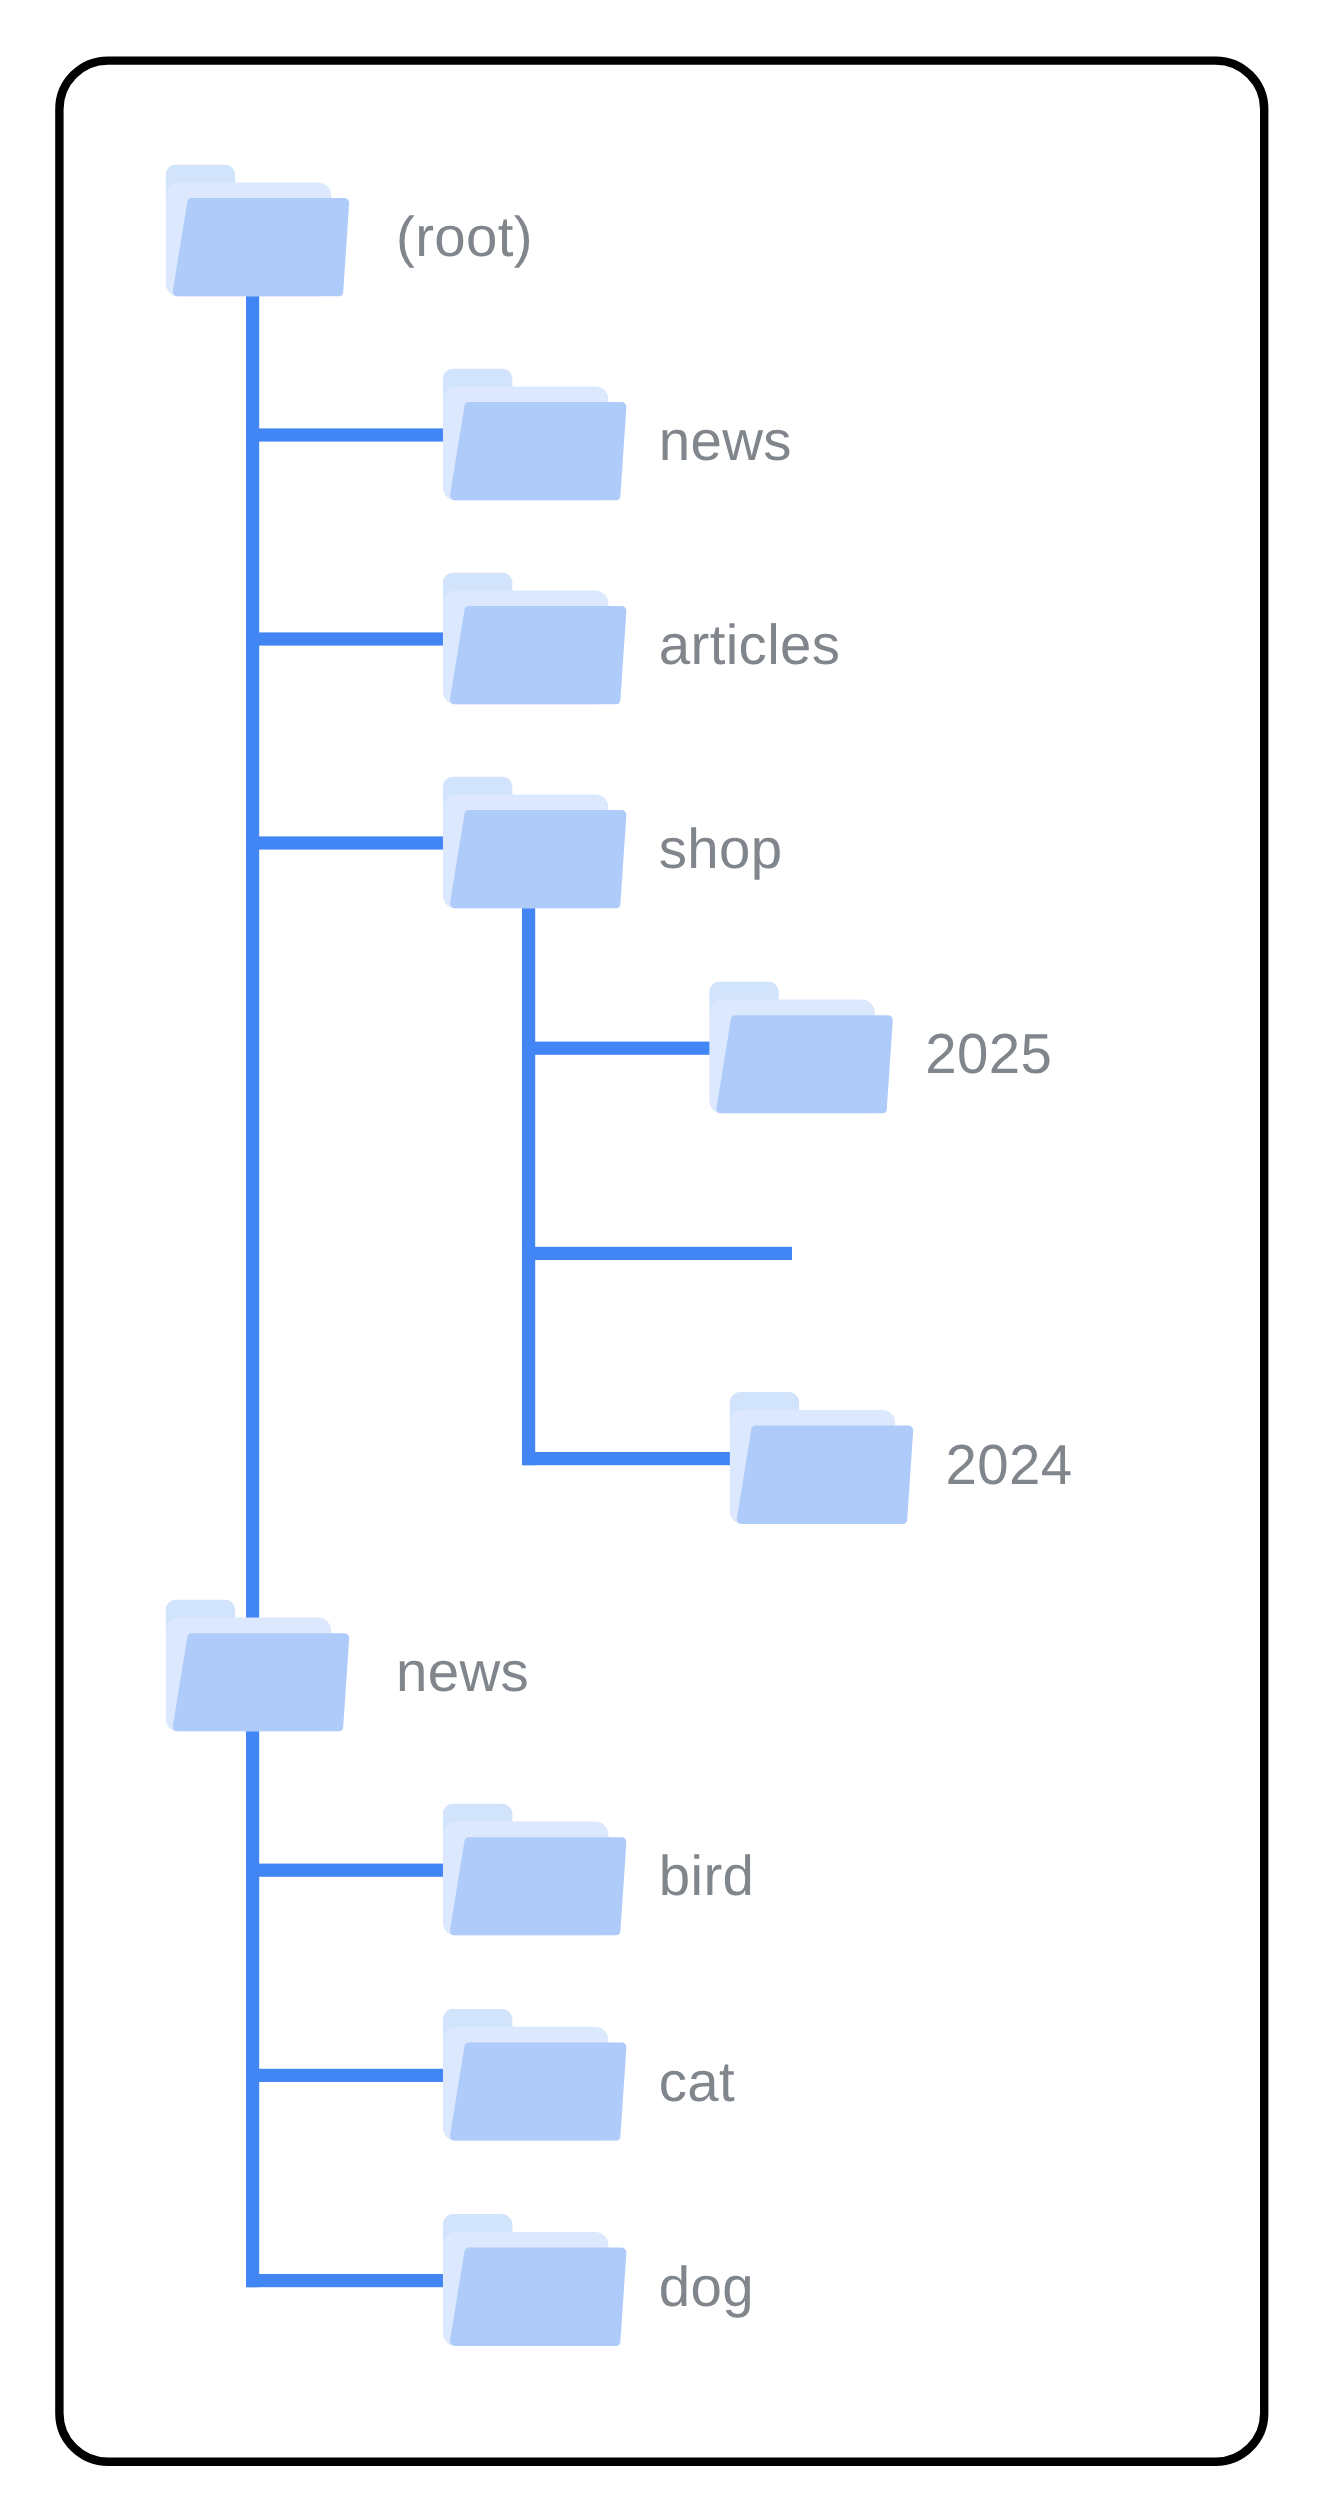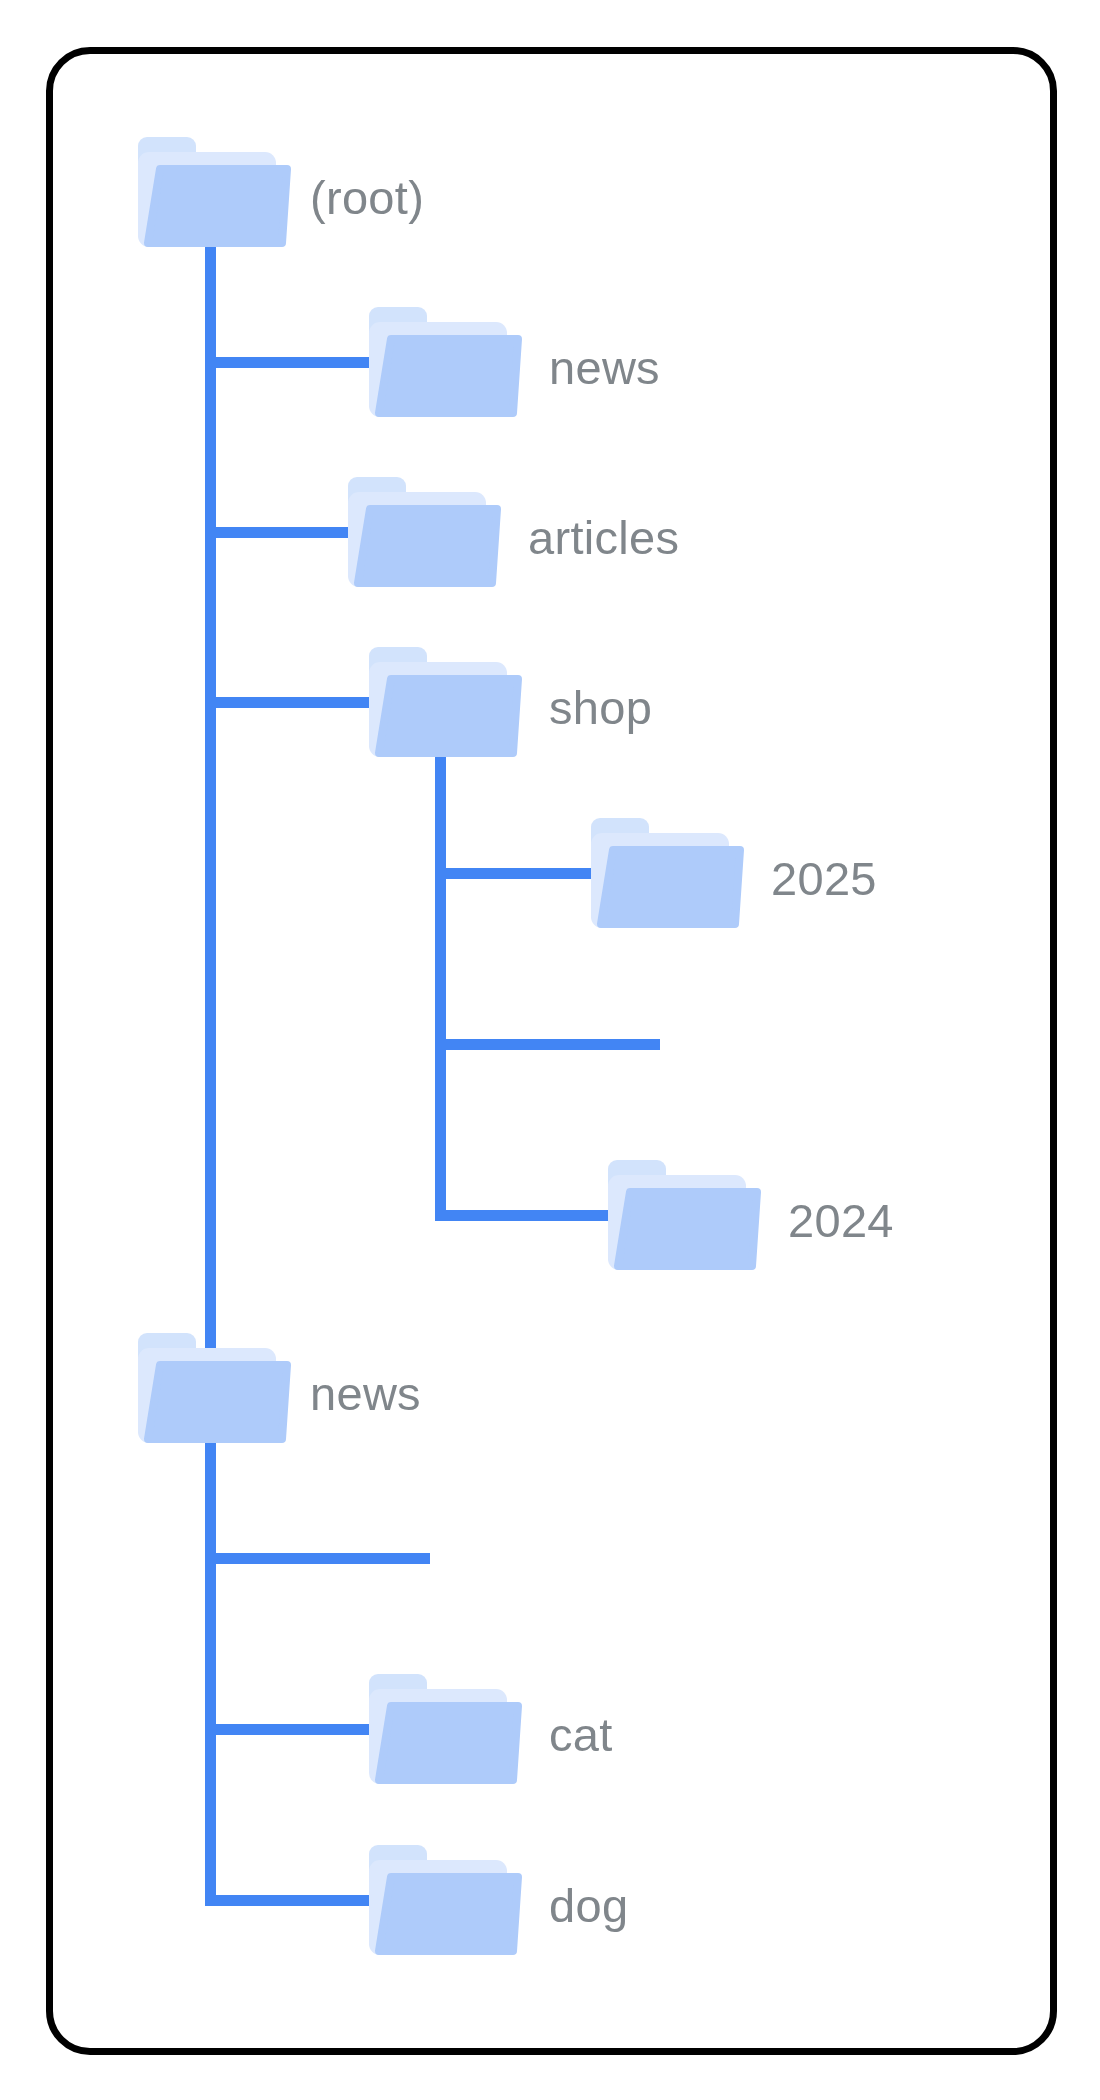--- a/index.html
+++ b/index.html
@@ -50,21 +50,21 @@
   .node .label {
     position: absolute;
     left: 180px;
     top: calc(50% + 5px);
     transform: translateY(-50%);
     font-size: 47px;
     letter-spacing: 0.3px;
     color: #80868b;
     white-space: nowrap;
   }
-  .node--top .label { left: 172px; }
+  .node--top .label { left: 192px; }
 </style>
 </head>
 <body>
 
 <div class="canvas">
 
   <div class="frame"></div>
 
   <div class="line v" style="left:205px; top:240px; height:1665.5px"></div>
   <div class="line v" style="left:435px; top:748px; height:472.5px"></div>
@@ -92,21 +92,21 @@
 
   <div class="node" style="left:369px; top:307px">
     <svg class="folder" width="154" height="110" viewBox="0 0 154 110">
       <rect x="0" y="0" width="58" height="34" rx="9" fill="#d2e3fc"></rect>
       <rect x="0" y="15" width="138" height="95" rx="11" fill="#dce8fd"></rect>
       <path d="M22,32 L149,32 L144,106 L10,106 Z" fill="#aecbfa" stroke="#aecbfa" stroke-width="8" stroke-linejoin="round"></path>
     </svg>
     <span class="label">news</span>
   </div>
 
-  <div class="node" style="left:348px; top:477px">
+  <div class="node" style="left:369px; top:477px">
     <svg class="folder" width="154" height="110" viewBox="0 0 154 110">
       <rect x="0" y="0" width="58" height="34" rx="9" fill="#d2e3fc"></rect>
       <rect x="0" y="15" width="138" height="95" rx="11" fill="#dce8fd"></rect>
       <path d="M22,32 L149,32 L144,106 L10,106 Z" fill="#aecbfa" stroke="#aecbfa" stroke-width="8" stroke-linejoin="round"></path>
     </svg>
     <span class="label">articles</span>
   </div>
 
   <div class="node" style="left:369px; top:647px">
     <svg class="folder" width="154" height="110" viewBox="0 0 154 110">
@@ -138,20 +138,28 @@
 
   <div class="node node--top" style="left:138px; top:1333px">
     <svg class="folder" width="154" height="110" viewBox="0 0 154 110">
       <rect x="0" y="0" width="58" height="34" rx="9" fill="#d2e3fc"></rect>
       <rect x="0" y="15" width="138" height="95" rx="11" fill="#dce8fd"></rect>
       <path d="M22,32 L149,32 L144,106 L10,106 Z" fill="#aecbfa" stroke="#aecbfa" stroke-width="8" stroke-linejoin="round"></path>
     </svg>
     <span class="label">news</span>
   </div>
 
+  <div class="node" style="left:369px; top:1503px">
+    <svg class="folder" width="154" height="110" viewBox="0 0 154 110">
+      <rect x="0" y="0" width="58" height="34" rx="9" fill="#d2e3fc"></rect>
+      <rect x="0" y="15" width="138" height="95" rx="11" fill="#dce8fd"></rect>
+      <path d="M22,32 L149,32 L144,106 L10,106 Z" fill="#aecbfa" stroke="#aecbfa" stroke-width="8" stroke-linejoin="round"></path>
+    </svg>
+    <span class="label">bird</span>
+  </div>
 
   <div class="node" style="left:369px; top:1674px">
     <svg class="folder" width="154" height="110" viewBox="0 0 154 110">
       <rect x="0" y="0" width="58" height="34" rx="9" fill="#d2e3fc"></rect>
       <rect x="0" y="15" width="138" height="95" rx="11" fill="#dce8fd"></rect>
       <path d="M22,32 L149,32 L144,106 L10,106 Z" fill="#aecbfa" stroke="#aecbfa" stroke-width="8" stroke-linejoin="round"></path>
     </svg>
     <span class="label">cat</span>
   </div>
 

